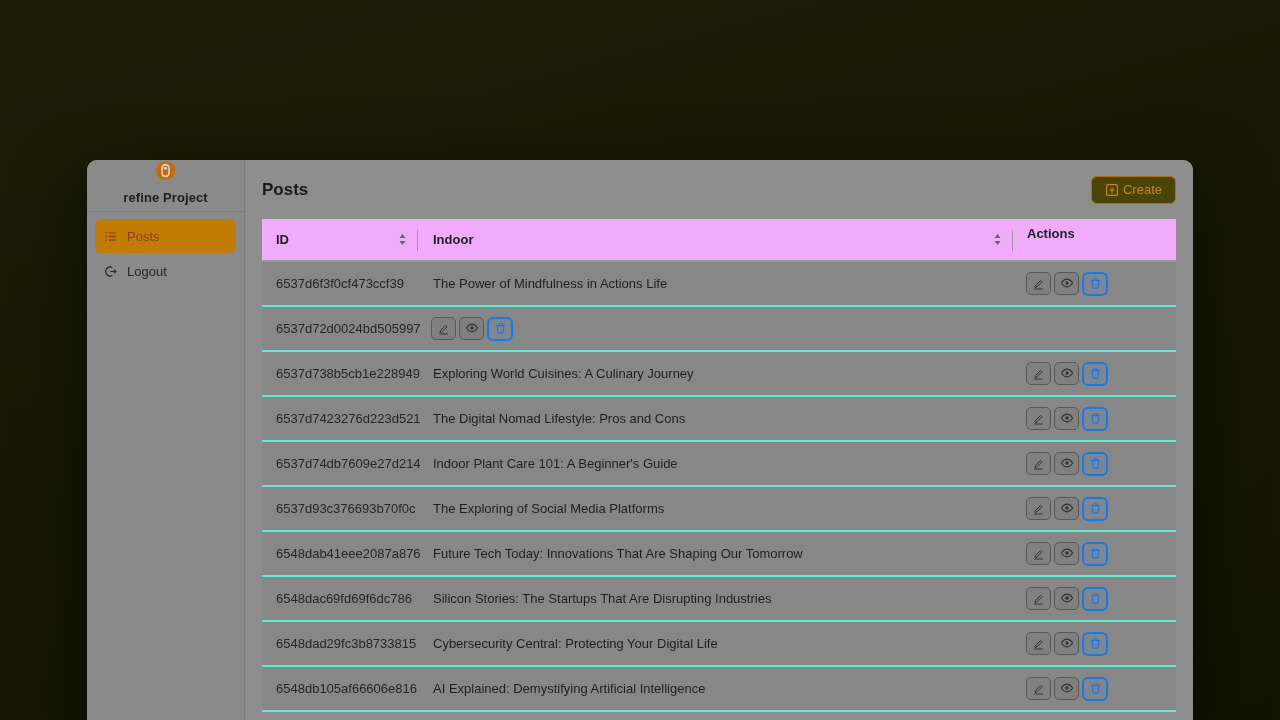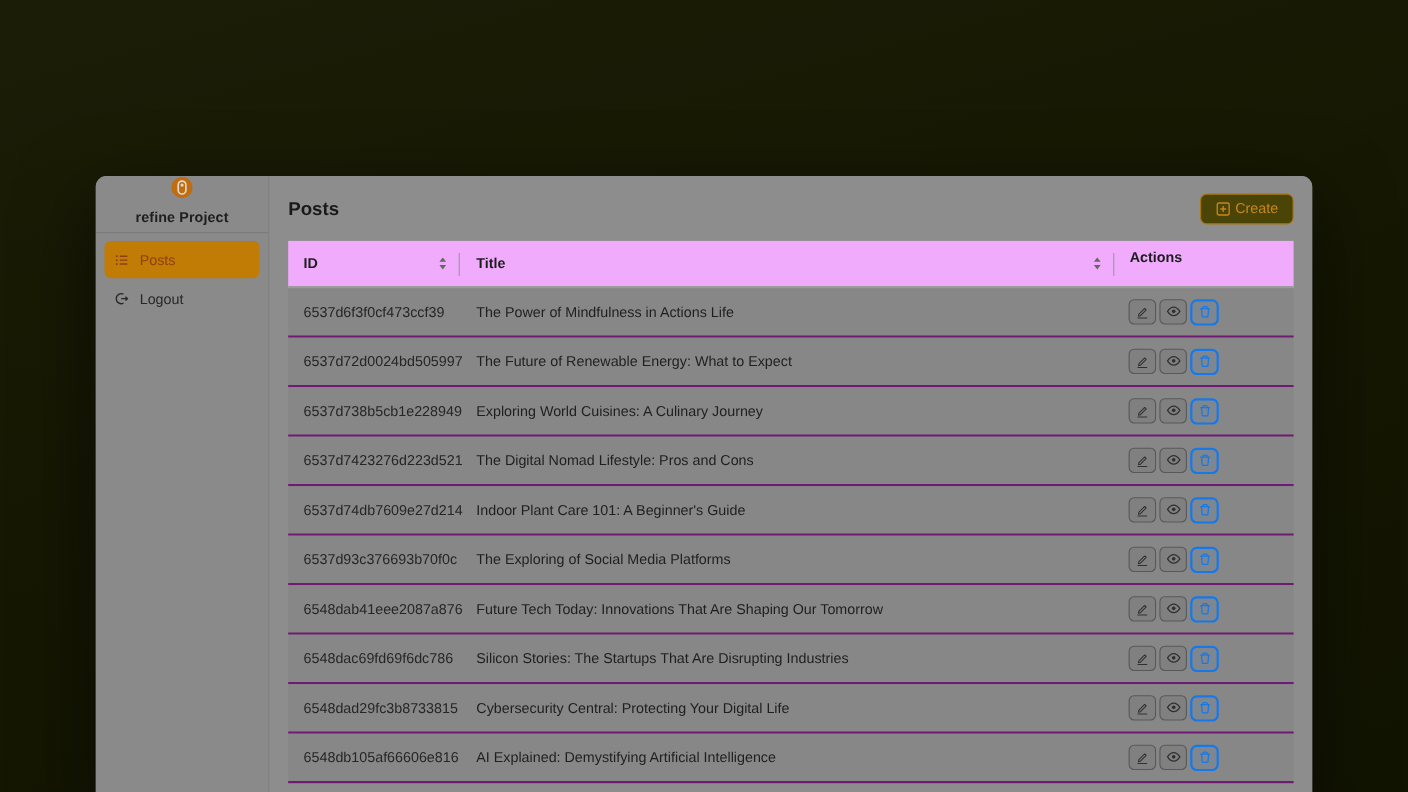--- a/index.html
+++ b/index.html
@@ -71,21 +71,21 @@
   .th-id      { width:156px; padding:0 11px 0 14px; }
   .th-title   { flex:1;      padding:0 11px 0 15px; }
   .th-actions { width:163px; padding:0 11px 12px 14px; }
   .th-id::after, .th-title::after {
     content:""; position:absolute; right:0; top:11px; width:1px; height:21px; background:#999999;
   }
   .sorter { display:flex; flex-direction:column; gap:1px; }
 
   .tr {
     display:flex; align-items:center; height:45px;
-    background:#878787; border-bottom:2px solid #701a75;
+    background:#878787; border-bottom:2px solid #5eead4;
     font-size:13px;
   }
   .td-id      { width:156px; padding-left:14px; color:#262626; }
   .td-title   { flex:1;      padding-left:15px; color:#1f1f1f; }
   .td-actions { width:163px; padding-left:13px; display:flex; gap:3px; }
 
   .action-btn {
     width:25px; height:23px;
     display:flex; align-items:center; justify-content:center;
     background:rgba(0,0,0,0.05);
@@ -155,21 +155,21 @@
         <div class="th th-id">
           <span>ID</span>
           <span class="sorter">
             <svg width="9" height="13" viewBox="0 0 10 14">
               <path d="M5 1 L8.4 5.4 H1.6 Z" fill="#666666"></path>
               <path d="M5 13 L1.6 8.6 H8.4 Z" fill="#666666"></path>
             </svg>
           </span>
         </div>
         <div class="th th-title">
-          <span>Title</span>
+          <span>Indoor</span>
           <span class="sorter">
             <svg width="9" height="13" viewBox="0 0 10 14">
               <path d="M5 1 L8.4 5.4 H1.6 Z" fill="#666666"></path>
               <path d="M5 13 L1.6 8.6 H8.4 Z" fill="#666666"></path>
             </svg>
           </span>
         </div>
         <div class="th th-actions">
           <span>Actions</span>
         </div>
@@ -196,21 +196,20 @@
           <path d="M2.6 4.4 h10.8" stroke="currentColor" stroke-width="1.4"></path>
           <path d="M5.6 4.2 v-1 c0-.6.4-1 1-1 h2.8 c.6 0 1 .4 1 1 v1" stroke="currentColor" stroke-width="1.4"></path>
           <path d="M4 4.4 l.7 8.1 c.06.7.62 1.2 1.3 1.2 h4 c.68 0 1.24-.5 1.3-1.2 L12 4.4" stroke="currentColor" stroke-width="1.4"></path>
         </svg>
       </button>
     </div>
   </div>
 
   <div class="tr">
     <div class="td-id">6537d72d0024bd505997</div>
-    <div class="td-title">The Future of Renewable Energy: What to Expect</div>
     <div class="td-actions">
       <button class="action-btn">
         <svg width="13" height="13" viewBox="0 0 16 16" fill="none">
           <path d="M4.2 10.6 L10.6 4.2 l1.7 1.7 L5.9 12.3 L3.7 12.8 z" stroke="currentColor" stroke-width="1.2" stroke-linejoin="round"></path>
           <path d="M2.6 14.8 h10.8" stroke="currentColor" stroke-width="1.2"></path>
         </svg>
       </button>
       <button class="action-btn">
         <svg width="14" height="14" viewBox="0 0 16 16" fill="none">
           <path d="M1.6 8 C3.6 4.9 5.7 3.6 8 3.6 C10.3 3.6 12.4 4.9 14.4 8 C12.4 11.1 10.3 12.4 8 12.4 C5.7 12.4 3.6 11.1 1.6 8 Z" stroke="currentColor" stroke-width="1.3"></path>

